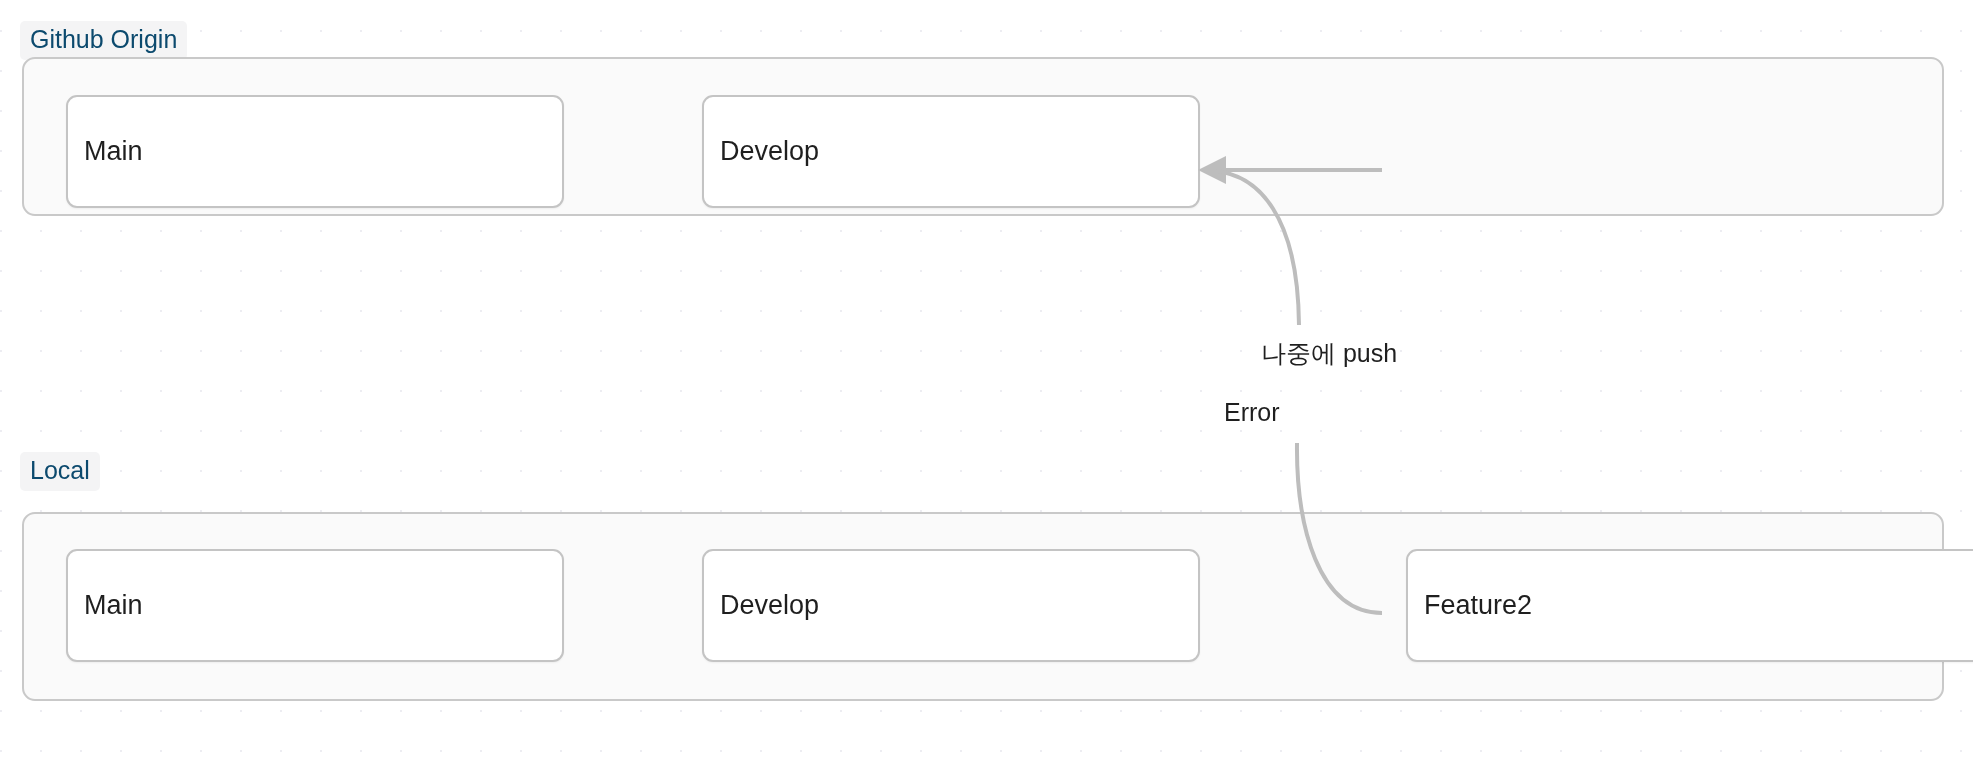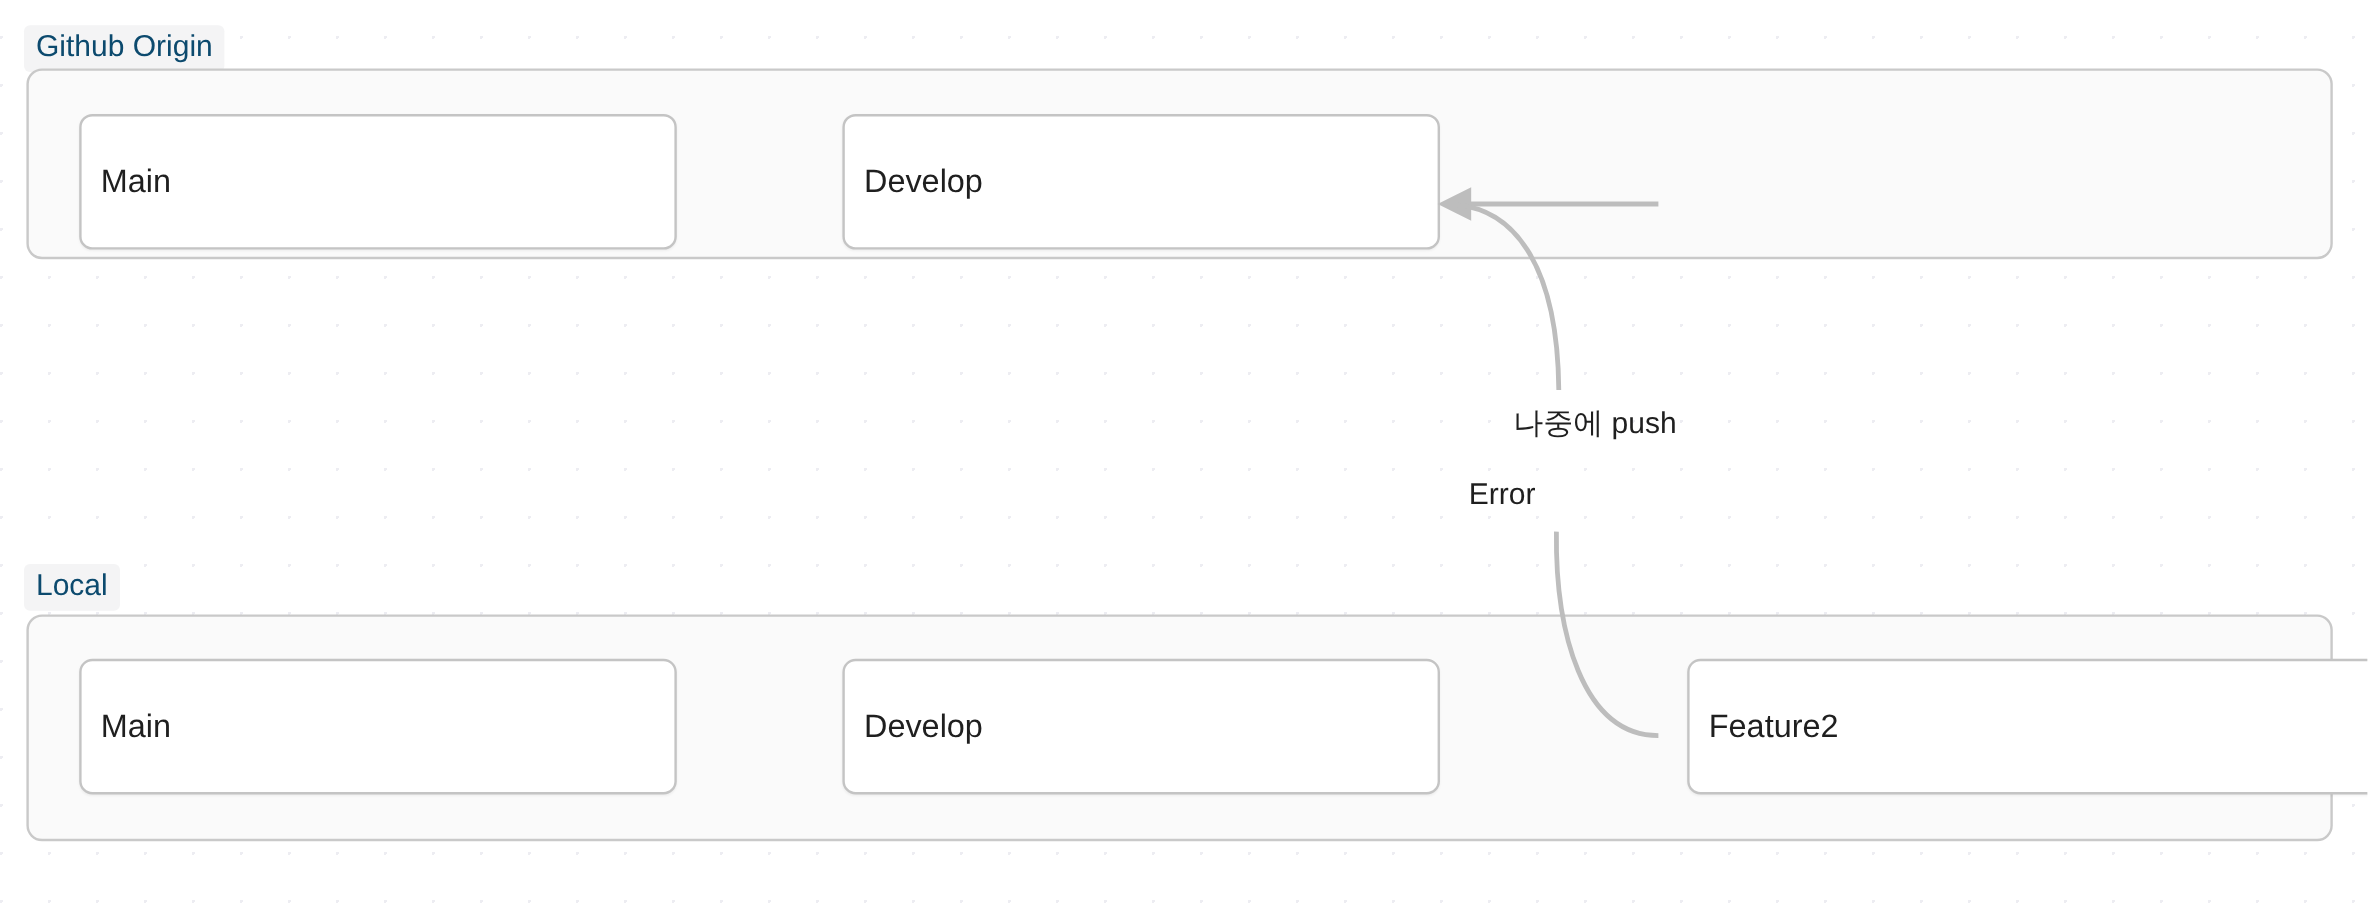--- a/index.html
+++ b/index.html
@@ -89,21 +89,21 @@
     <div class="node" style="left:42px; top:36px; width:498px; height:113px;">
       <span class="node-label">Main</span>
     </div>
 
     <div class="node" style="left:678px; top:36px; width:498px; height:113px;">
       <span class="node-label">Develop</span>
     </div>
 
   </div>
 
-  <div class="group-label" style="left:20px; top:470px;text-align:center;">Local</div>
+  <div class="group-label" style="left:20px; top:452px;text-align:center;">Local</div>
 
   <div class="group" style="left:22px; top:512px; width:1922px; height:189px;">
 
     <div class="node" style="left:42px; top:35px; width:498px; height:113px;">
       <span class="node-label">Main</span>
     </div>
 
     <div class="node" style="left:678px; top:35px; width:498px; height:113px;">
       <span class="node-label">Develop</span>
     </div>

